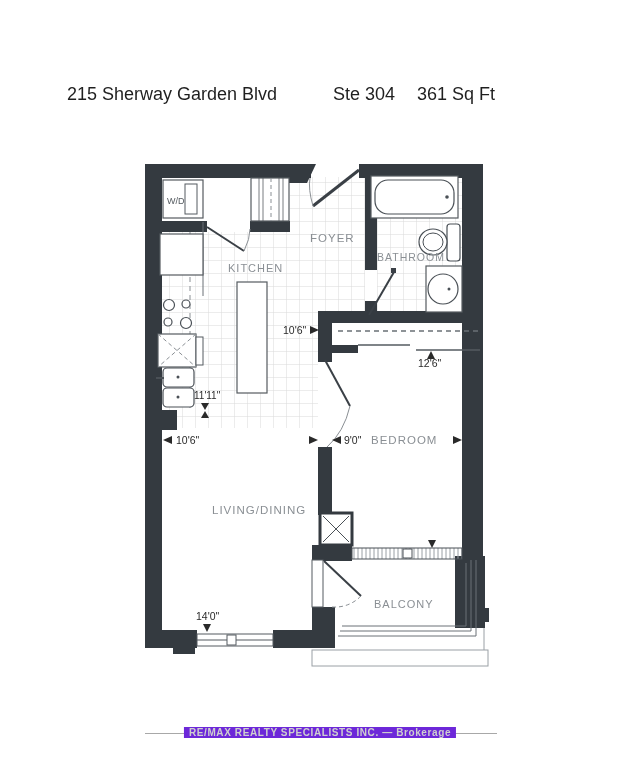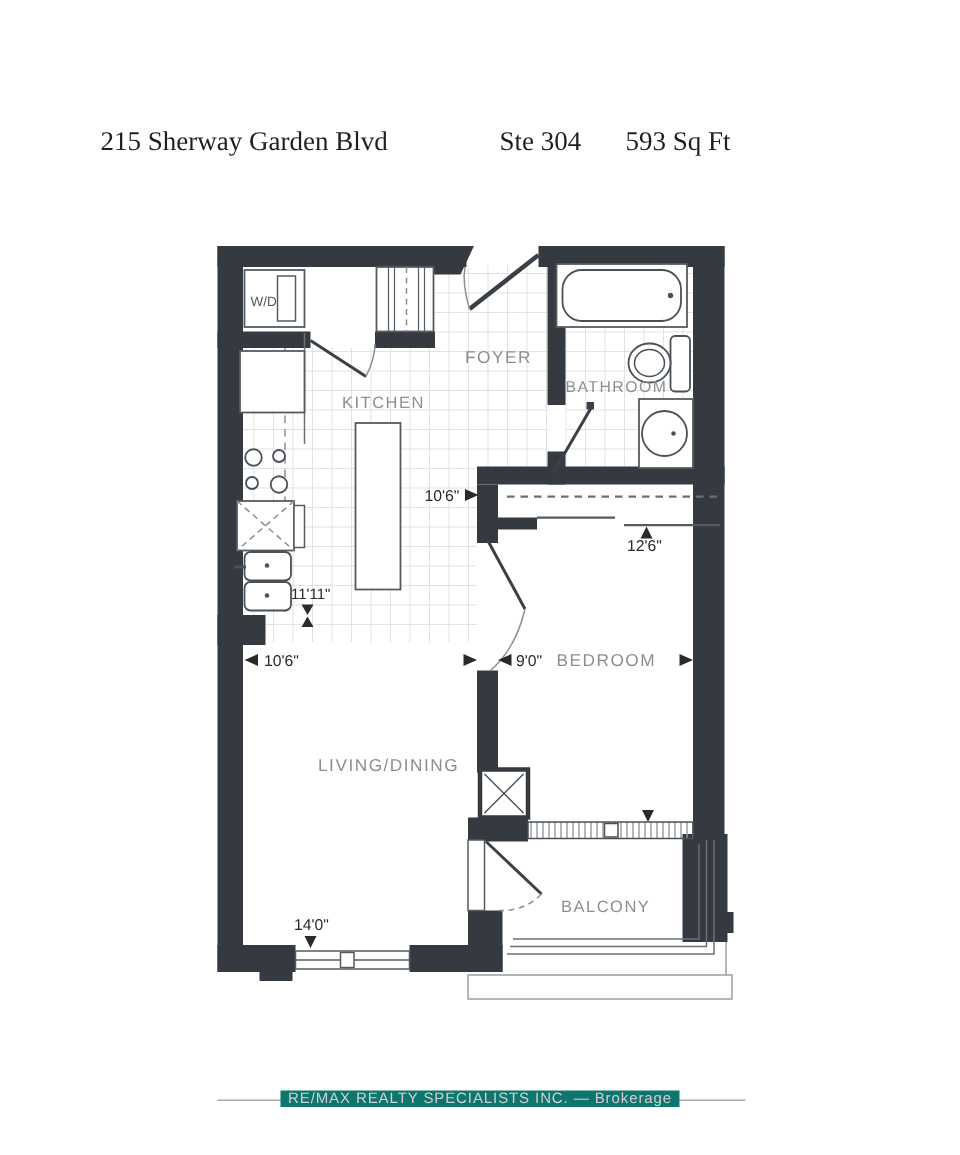--- a/index.html
+++ b/index.html
@@ -1,42 +1,42 @@
 <!DOCTYPE html>
 <html><head>
 <meta charset="utf-8">
 <style>
   html,body{margin:0;padding:0;background:#ffffff;}
   .page{
     position:relative;width:640px;height:770px;background:#ffffff;overflow:hidden;
     font-family:"Liberation Sans","DejaVu Sans",sans-serif;
   }
-  .header-text{position:absolute;top:84px;font-size:18px;color:#1f1f1f;white-space:nowrap;font-family:Liberation Serif, serif;}
+  .header-text{position:absolute;top:84px;font-size:18px;color:#1f1f1f;white-space:nowrap;}
   .addr{left:67px;}
   .suite{left:333px;}
   .area{left:417px;}
   .plan-svg{position:absolute;left:0;top:0;}
   .footer-line{position:absolute;left:145px;top:733px;width:352px;height:1px;background:#a8a8a8;}
   .footer-text{
     position:absolute;left:320px;top:727px;transform:translateX(-50%);
-    font-size:10px;letter-spacing:0.6px;color:#cfcfcf;background:#0f766e;
-    padding:0 5px;white-space:nowrap;
+    font-size:10px;letter-spacing:0.6px;color:#cfcfcf;background:#6d28d9;
+    padding:0 5px;white-space:nowrap;font-weight:bold;
   }
   text{font-family:"Liberation Sans","DejaVu Sans",sans-serif;}
   .room-label{fill:#8a8f94;letter-spacing:1px;}
   .dim-label{fill:#2a2a2a;}
 </style>
 </head>
 <body>
 
 <div class="page">
 
   <span class="header-text addr">215 Sherway Garden Blvd</span>
   <span class="header-text suite">Ste 304</span>
-  <span class="header-text area">593 Sq Ft</span>
+  <span class="header-text area">361 Sq Ft</span>
 
   <svg class="plan-svg" width="640" height="770" viewBox="0 0 640 770">
     <defs>
       <pattern id="tile" width="13" height="13" patternUnits="userSpaceOnUse">
         <path d="M13,0 H0 V13" fill="none" stroke="#d9d9d9" stroke-width="1"></path>
       </pattern>
       <pattern id="hatchV" width="4" height="12" patternUnits="userSpaceOnUse">
         <line x1="2" y1="0" x2="2" y2="12" stroke="#9aa0a5" stroke-width="1"></line>
       </pattern>
     </defs>

